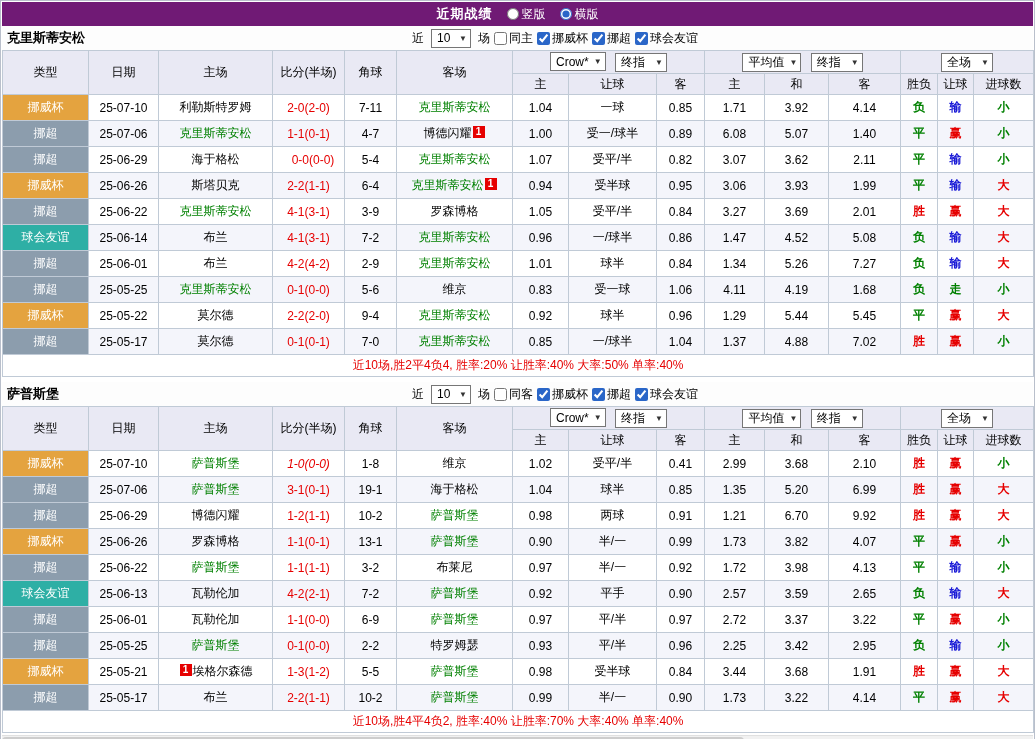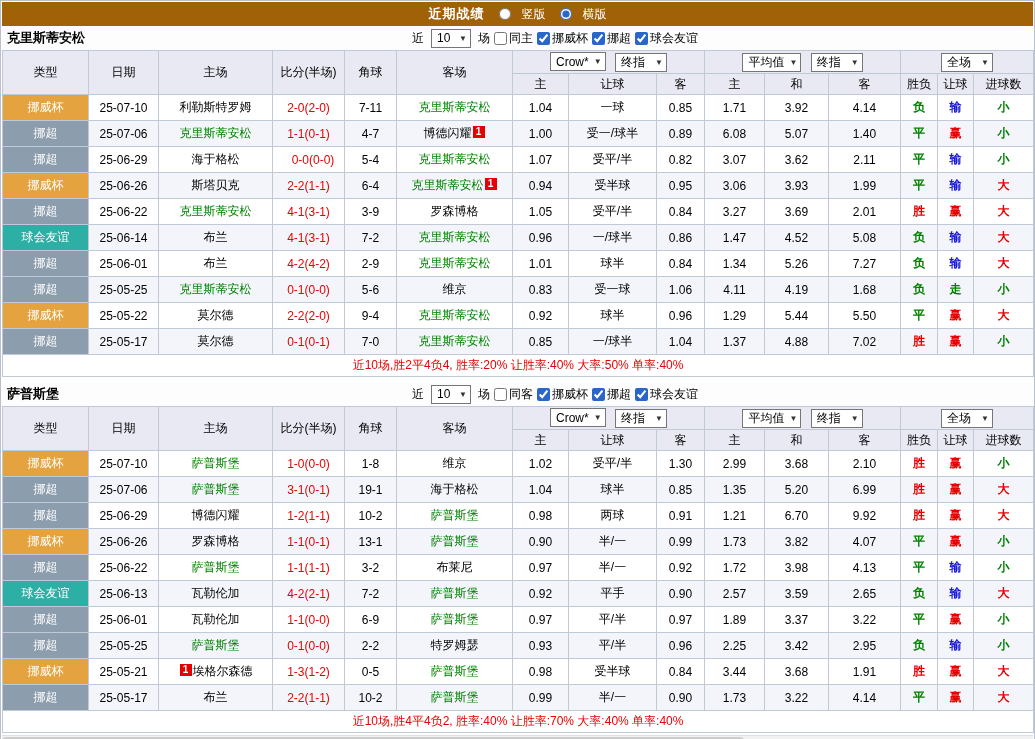--- a/index.html
+++ b/index.html
@@ -13,29 +13,29 @@
   .page {
     width: 1035px;
     min-height: 739px;
     border: 1px solid #B9BFCB;
     background: #fff;
     padding: 1px;
   }
   
   .top-bar {
     height: 24px;
-    background: #a16207;
+    background: #701a75;
     color: #fff;
     display: flex;
     align-items: center;
     justify-content: center;
     gap: 14px;
   }
   .top-bar .title { font-weight: bold; font-size: 13px; letter-spacing: 1px; }
-  .radio-opt { display: inline-flex; align-items: center; gap: 11px; cursor: pointer; color: #fff; }
+  .radio-opt { display: inline-flex; align-items: center; gap: 3px; cursor: pointer; color: #fff; }
   .radio-opt input { margin: 0; width: 12px; height: 12px; accent-color: #2A66C8; }
   
   .team-bar {
     height: 24px;
     display: flex;
     align-items: center;
     padding: 0 5px;
     background: #FDFDFD;
   }
   .team-name { font-weight: bold; font-size: 13px; }
@@ -368,21 +368,21 @@
             <td>25-05-22</td>
             <td class="team"><span>莫尔德</span></td>
             <td class="score" style="color: rgb(230, 0, 0);">2-2(2-0)</td>
             <td>9-4</td>
             <td class="team"><span style="color: rgb(0, 128, 0);">克里斯蒂安松</span></td>
             <td>0.92</td>
             <td>球半</td>
             <td>0.96</td>
             <td>1.29</td>
             <td>5.44</td>
-            <td>5.50</td>
+            <td>5.45</td>
             <td class="res" style="color: rgb(0, 128, 0);">平</td>
             <td class="res" style="color: rgb(230, 0, 0);">赢</td>
             <td class="res" style="color: rgb(230, 0, 0);">大</td>
           </tr>
           <tr>
             <td class="type" style="background: rgb(140, 157, 173);">挪超</td>
             <td>25-05-17</td>
             <td class="team"><span>莫尔德</span></td>
             <td class="score" style="color: rgb(230, 0, 0);">0-1(0-1)</td>
             <td>7-0</td>
@@ -500,26 +500,26 @@
           <th>胜负</th>
           <th>让球</th>
           <th>进球数</th>
         </tr>
       </thead>
       <tbody>
           <tr>
             <td class="type" style="background: rgb(228, 163, 63);">挪威杯</td>
             <td>25-07-10</td>
             <td class="team"><span style="color: rgb(0, 128, 0);">萨普斯堡</span></td>
-            <td class="score" style="color: rgb(230, 0, 0);">1-0(0-0)</td>
+            <td class="score" style="color: rgb(230, 0, 0); font-style: italic;">1-0(0-0)</td>
             <td>1-8</td>
             <td class="team"><span>维京</span></td>
             <td>1.02</td>
             <td>受平/半</td>
-            <td>1.30</td>
+            <td>0.41</td>
             <td>2.99</td>
             <td>3.68</td>
             <td>2.10</td>
             <td class="res" style="color: rgb(230, 0, 0);">胜</td>
             <td class="res" style="color: rgb(230, 0, 0);">赢</td>
             <td class="res" style="color: rgb(0, 128, 0);">小</td>
           </tr>
           <tr>
             <td class="type" style="background: rgb(140, 157, 173);">挪超</td>
             <td>25-07-06</td>
@@ -608,21 +608,21 @@
           <tr>
             <td class="type" style="background: rgb(140, 157, 173);">挪超</td>
             <td>25-06-01</td>
             <td class="team"><span>瓦勒伦加</span></td>
             <td class="score" style="color: rgb(230, 0, 0);">1-1(0-0)</td>
             <td>6-9</td>
             <td class="team"><span style="color: rgb(0, 128, 0);">萨普斯堡</span></td>
             <td>0.97</td>
             <td>平/半</td>
             <td>0.97</td>
-            <td>1.89</td>
+            <td>2.72</td>
             <td>3.37</td>
             <td>3.22</td>
             <td class="res" style="color: rgb(0, 128, 0);">平</td>
             <td class="res" style="color: rgb(230, 0, 0);">赢</td>
             <td class="res" style="color: rgb(0, 128, 0);">小</td>
           </tr>
           <tr>
             <td class="type" style="background: rgb(140, 157, 173);">挪超</td>
             <td>25-05-25</td>
             <td class="team"><span style="color: rgb(0, 128, 0);">萨普斯堡</span></td>
@@ -637,21 +637,21 @@
             <td>2.95</td>
             <td class="res" style="color: rgb(0, 128, 0);">负</td>
             <td class="res" style="color: rgb(26, 26, 214);">输</td>
             <td class="res" style="color: rgb(0, 128, 0);">小</td>
           </tr>
           <tr>
             <td class="type" style="background: rgb(228, 163, 63);">挪威杯</td>
             <td>25-05-21</td>
             <td class="team"><span class="badge" style="background: rgb(230, 0, 0);">1</span><span>埃格尔森德</span></td>
             <td class="score" style="color: rgb(230, 0, 0);">1-3(1-2)</td>
-            <td>0-5</td>
+            <td>5-5</td>
             <td class="team"><span style="color: rgb(0, 128, 0);">萨普斯堡</span></td>
             <td>0.98</td>
             <td>受半球</td>
             <td>0.84</td>
             <td>3.44</td>
             <td>3.68</td>
             <td>1.91</td>
             <td class="res" style="color: rgb(230, 0, 0);">胜</td>
             <td class="res" style="color: rgb(230, 0, 0);">赢</td>
             <td class="res" style="color: rgb(230, 0, 0);">大</td>

